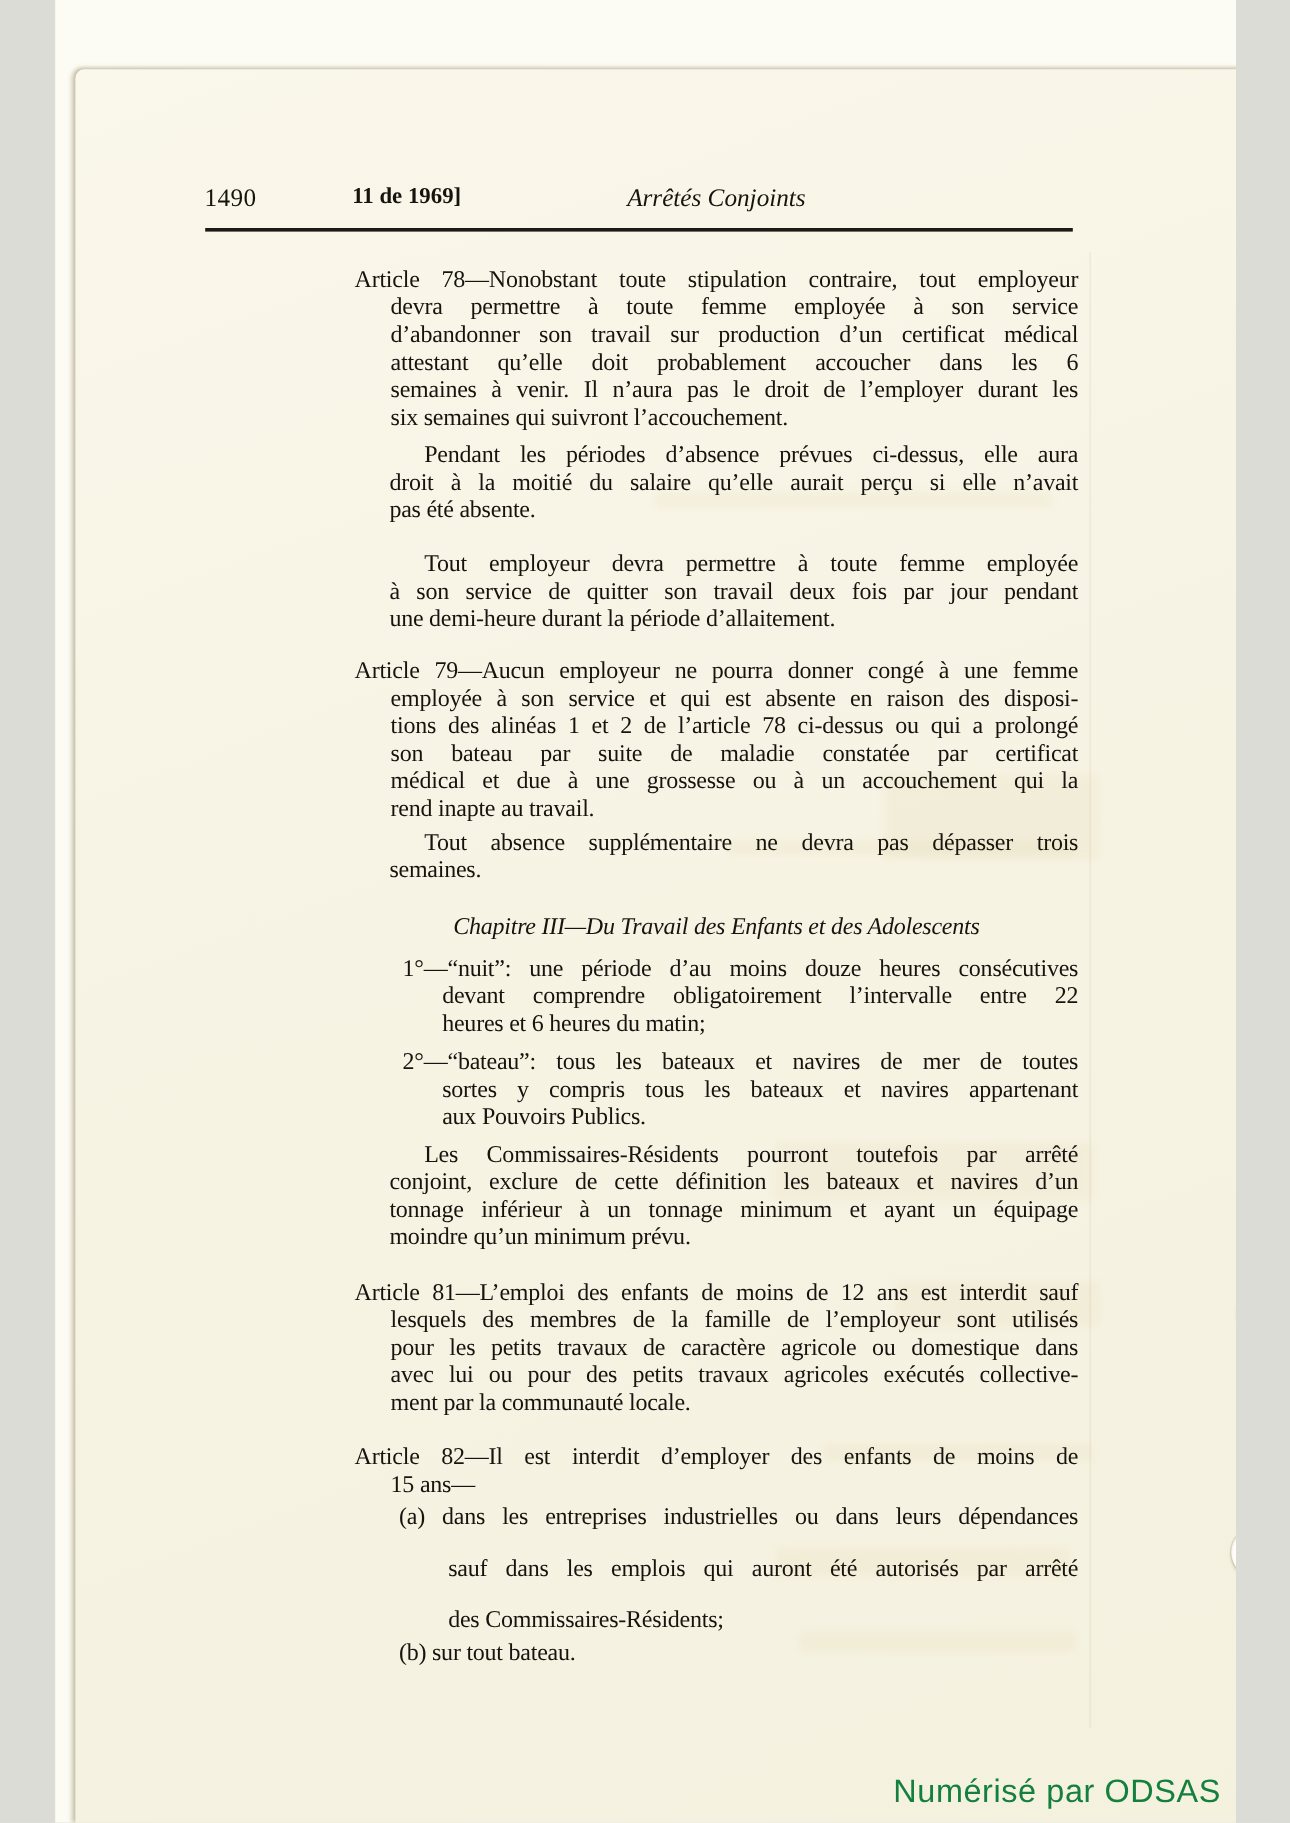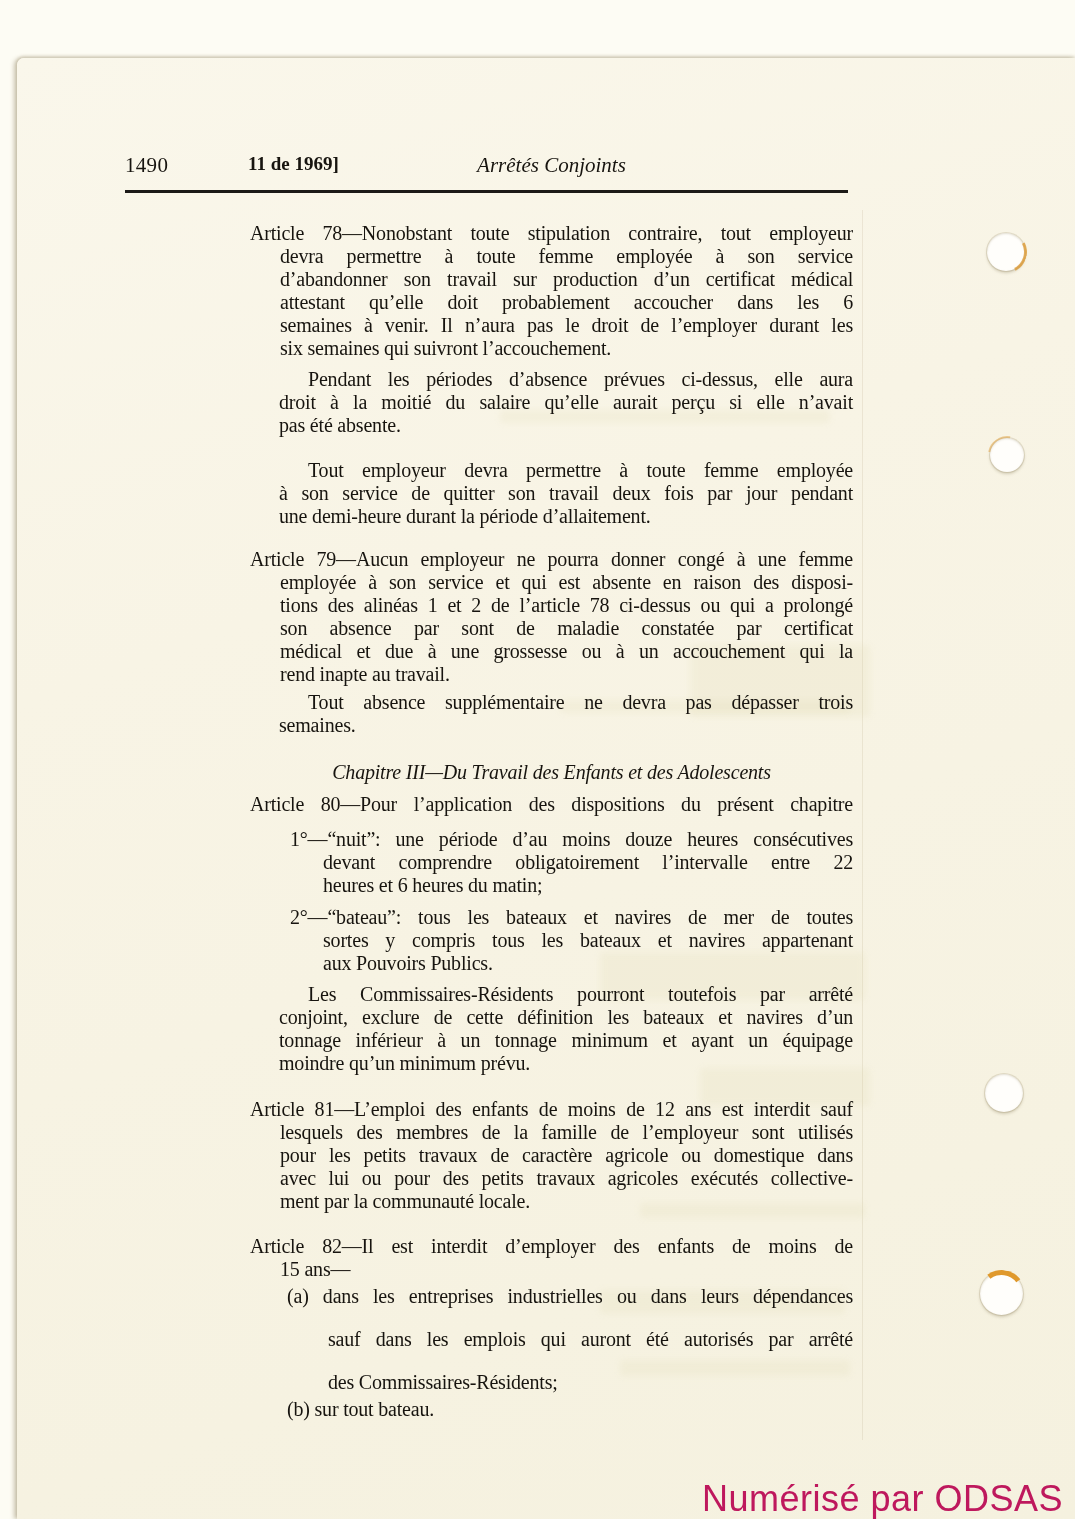--- a/index.html
+++ b/index.html
@@ -1,16 +1,16 @@
 <!DOCTYPE html>
 <html><head>
 <meta charset="utf-8">
 <style>
   html,body{margin:0;padding:0;background:#dcdcd6;}
-  .stage{position:relative;width:1075px;height:1519px;margin:0 auto;overflow:hidden;
+  .stage{position:relative;width:984px;height:1519px;margin:0 auto;overflow:hidden;
          background:#fdfcf4;font-family:"Liberation Serif",serif;color:#17140f;}
   
   .paper{position:absolute;left:17px;top:58px;width:1058px;height:1461px;
          background:linear-gradient(160deg,#faf7eb 0%,#f8f4e5 35%,#f5f1df 100%);
          border-top-left-radius:7px;
          box-shadow:-3px 0 4px rgba(145,130,95,.45), 0 -2px 3px rgba(150,135,100,.25);}
   .crease{position:absolute;left:862px;top:210px;width:1px;height:1230px;
           background:rgba(165,152,112,.16);}
   
   .hdr-num{position:absolute;left:125px;top:153px;font-size:21px;letter-spacing:.3px;}
@@ -54,21 +54,21 @@
   .g1{left:500px;top:410px;width:330px;height:13px;}
   .g2{left:690px;top:645px;width:180px;height:72px;}
   .g3{left:560px;top:700px;width:290px;height:13px;}
   .g4{left:600px;top:952px;width:265px;height:48px;}
   .g5{left:700px;top:1068px;width:170px;height:38px;}
   .g6{left:640px;top:1203px;width:225px;height:15px;}
   .g7{left:600px;top:1290px;width:245px;height:24px;}
   .g8{left:620px;top:1360px;width:230px;height:16px;}
   
   .wm{position:absolute;top:1478px;right:12px;font-family:"Liberation Sans",sans-serif;
-      font-size:36px;color:#be185d;letter-spacing:.5px;}
+      font-size:27px;color:#15803d;letter-spacing:.5px;}
 </style>
 </head>
 <body>
 
 <div class="stage">
   <div class="paper"></div>
   <div class="crease"></div>
 
   <div class="ghost g1"></div>
   <div class="ghost g2"></div>
@@ -100,33 +100,32 @@
       </div>
     <div class="blk b-para mt6">
         <div class="tl">Tout employeur devra permettre à toute femme employée</div>
         <div class="tl">à son service de quitter son travail deux fois par jour pendant</div>
         <div class="tl last">une demi-heure durant la période d’allaitement.</div>
       </div>
     <div class="blk b-article mt20">
         <div class="tl">Article 79—Aucun employeur ne pourra donner congé à une femme</div>
         <div class="tl">employée à son service et qui est absente en raison des disposi-</div>
         <div class="tl">tions des alinéas 1 et 2 de l’article 78 ci-dessus ou qui a prolongé</div>
-        <div class="tl">son absence par sont de maladie constatée par certificat</div>
+        <div class="tl">son bateau par suite de maladie constatée par certificat</div>
         <div class="tl">médical et due à une grossesse ou à un accouchement qui la</div>
         <div class="tl last">rend inapte au travail.</div>
       </div>
     <div class="blk b-para mt5">
         <div class="tl">Tout absence supplémentaire ne devra pas dépasser trois</div>
         <div class="tl last">semaines.</div>
       </div>
     <div class="blk b-heading mt24">
         <div class="tl last">Chapitre III—Du Travail des Enfants et des Adolescents</div>
       </div>
     <div class="blk b-article mt9">
-        <div class="tl">Article 80—Pour l’application des dispositions du présent chapitre</div>
       </div>
     <div class="blk b-item mt12">
         <div class="tl">1°—“nuit”: une période d’au moins douze heures consécutives</div>
         <div class="tl">devant comprendre obligatoirement l’intervalle entre 22</div>
         <div class="tl last">heures et 6 heures du matin;</div>
       </div>
     <div class="blk b-item mt9">
         <div class="tl">2°—“bateau”: tous les bateaux et navires de mer de toutes</div>
         <div class="tl">sortes y compris tous les bateaux et navires appartenant</div>
         <div class="tl last">aux Pouvoirs Publics.</div>

